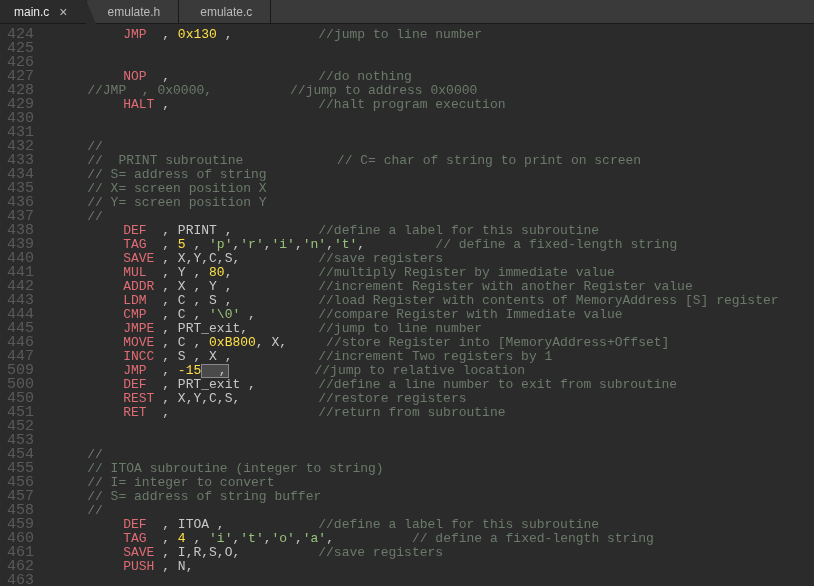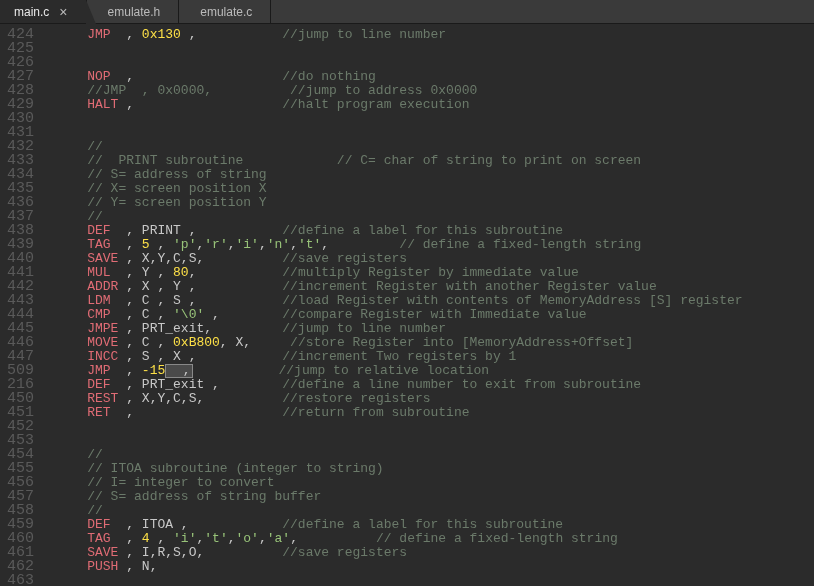--- a/index.html
+++ b/index.html
@@ -71,21 +71,21 @@
     flex: 1;
     padding-left: 12px;
     padding-top: 4px;
     white-space: pre;
     color: #c8c8c8;
   }
   .code-line {
     height: 14px;
     line-height: 14px;
   }
-  .kw { color: #e06c75; }      
+  .kw { color: #e06c75; margin-left: 36px; }      
   .num { color: #fde047; }     
   .str { color: #98c379; }     
   .cmt { color: #6b7a6a; }   
   .sel {
     background: #4a4a4a;
     border: 1px solid #888;
     display: inline-block;
     line-height: 12px;
     padding: 0 1px;
   }
@@ -126,21 +126,21 @@
       <div class="gutter-line">439</div>
       <div class="gutter-line">440</div>
       <div class="gutter-line">441</div>
       <div class="gutter-line">442</div>
       <div class="gutter-line">443</div>
       <div class="gutter-line">444</div>
       <div class="gutter-line">445</div>
       <div class="gutter-line">446</div>
       <div class="gutter-line">447</div>
       <div class="gutter-line">509</div>
-      <div class="gutter-line">216</div>
+      <div class="gutter-line">500</div>
       <div class="gutter-line">450</div>
       <div class="gutter-line">451</div>
       <div class="gutter-line">452</div>
       <div class="gutter-line">453</div>
       <div class="gutter-line">454</div>
       <div class="gutter-line">455</div>
       <div class="gutter-line">456</div>
       <div class="gutter-line">457</div>
       <div class="gutter-line">458</div>
       <div class="gutter-line">459</div>

